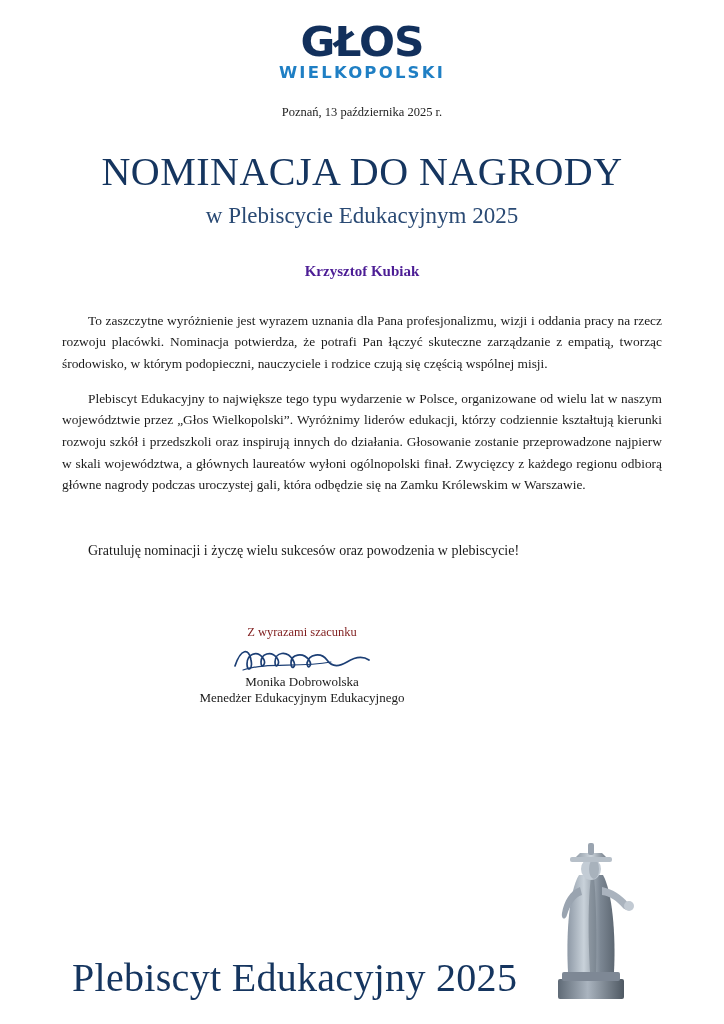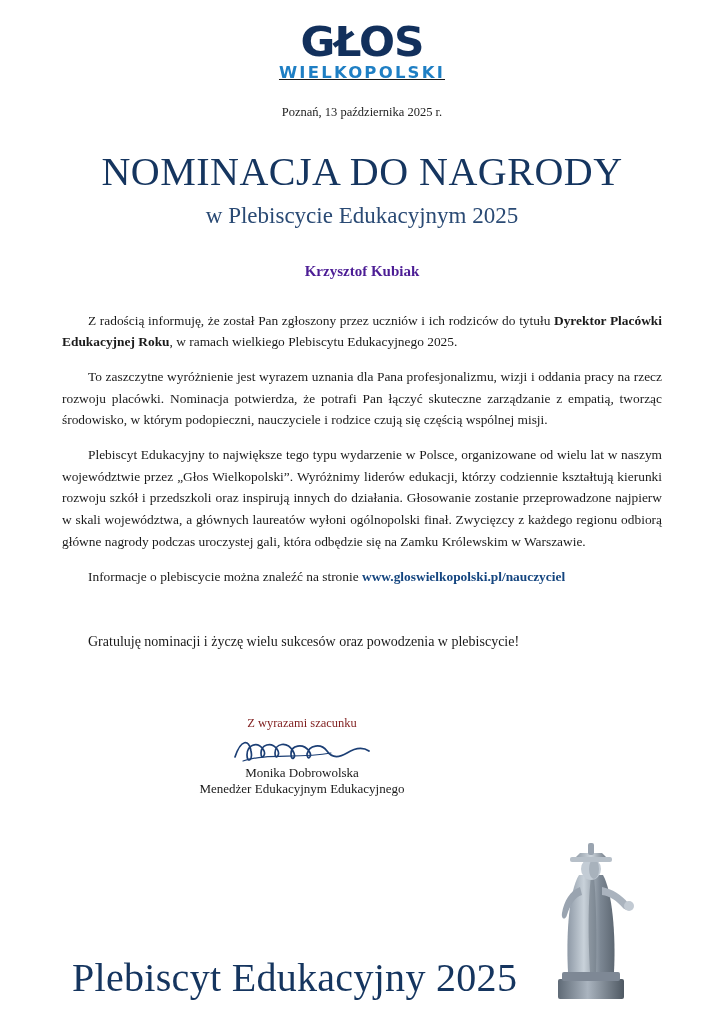--- a/index.html
+++ b/index.html
@@ -22,21 +22,20 @@
     height: 1024px;
     box-sizing: border-box;
     padding: 0 62px;
   }
 
   
   .logo-wrap {
     margin-top: 22px;
     text-align: center;
     line-height: 1;
-    text-decoration: underline;
   }
   .logo-main {
     font-family: "DejaVu Sans", sans-serif;
     font-weight: bold;
     font-size: 40px;
     letter-spacing: -1px;
     color: #12305c;
     display: inline-block;
     transform: scaleX(1.06);
   }
@@ -175,27 +174,25 @@
   <div class="place-date">Poznań, 13 października 2025 r.</div>
 
   <div class="title-main">NOMINACJA DO NAGRODY</div>
   <div class="title-sub">w Plebiscycie Edukacyjnym 2025</div>
 
   <div class="addressee">
     <div class="addressee-name">Krzysztof Kubiak</div>
   </div>
 
   <div class="body-copy">
-    <p><span>Z radością informuję, że został Pan zgłoszony przez uczniów i ich rodziców do tytułu </span><b>Dyrektor Placówki Edukacyjnej Roku</b><span>, w ramach wielkiego Plebiscytu Edukacyjnego 2025.</span></p>
 
     <p>To zaszczytne wyróżnienie jest wyrazem uznania dla Pana profesjonalizmu, wizji i oddania pracy na rzecz rozwoju placówki. Nominacja potwierdza, że potrafi Pan łączyć skuteczne zarządzanie z empatią, tworząc środowisko, w którym podopieczni, nauczyciele i rodzice czują się częścią wspólnej misji.</p>
 
     <p>Plebiscyt Edukacyjny to największe tego typu wydarzenie w Polsce, organizowane od wielu lat w naszym województwie przez „Głos Wielkopolski”. Wyróżnimy liderów edukacji, którzy codziennie kształtują kierunki rozwoju szkół i przedszkoli oraz inspirują innych do działania. Głosowanie zostanie przeprowadzone najpierw w skali województwa, a głównych laureatów wyłoni ogólnopolski finał. Zwycięzcy z każdego regionu odbiorą główne nagrody podczas uroczystej gali, która odbędzie się na Zamku Królewskim w Warszawie.</p>
 
-    <p><span>Informacje o plebiscycie można znaleźć na stronie </span><a class="link" href="#">www.gloswielkopolski.pl/nauczyciel</a></p>
 
   </div>
 
   <div class="congrats">Gratuluję nominacji i życzę wielu sukcesów oraz powodzenia w plebiscycie!</div>
 
   <div class="signature-block">
     <div class="sig-regards">Z wyrazami szacunku</div>
     <div class="sig-scribble">
       <svg viewBox="0 0 150 34" width="150" height="34" aria-hidden="true">
         <path d="M8 24 C14 6, 22 6, 24 18 C26 28, 20 30, 20 22 C20 12, 30 8, 36 16 C40 22, 34 28, 34 20 C34 12, 44 8, 50 16 C54 22, 48 28, 48 20 C48 10, 60 8, 66 18 C70 25, 64 29, 64 21 C64 12, 76 10, 82 18 C86 24, 80 28, 80 21 C82 12, 94 10, 100 18 C104 24, 110 26, 120 20 C128 15, 136 14, 142 18" fill="none" stroke="#1c3f75" stroke-width="1.7" stroke-linecap="round"></path>

